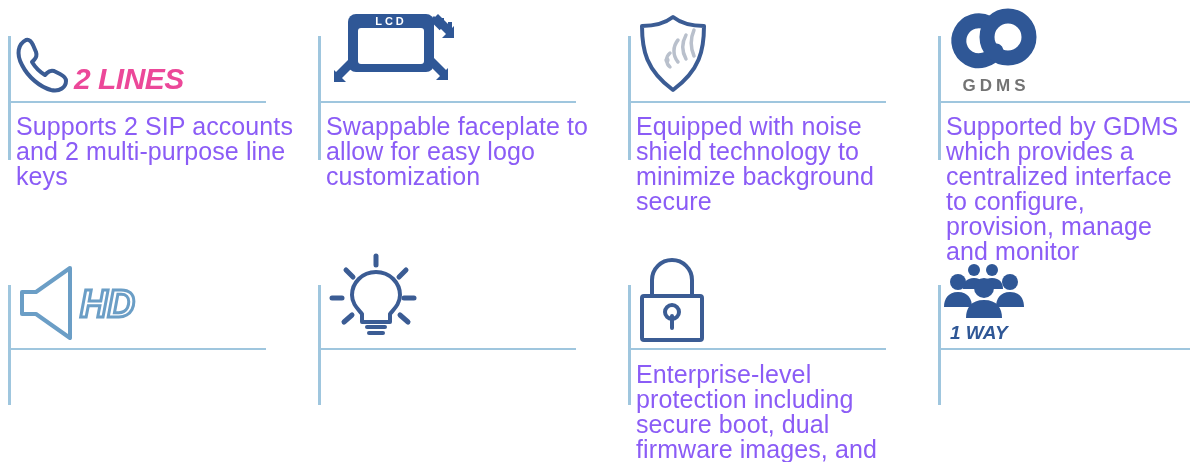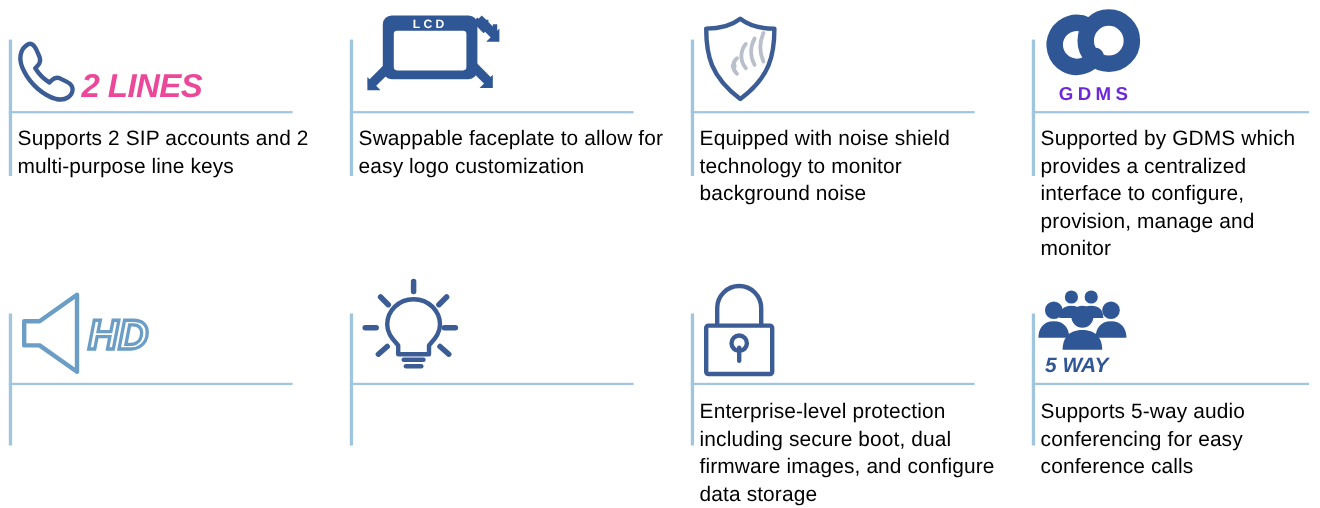--- a/index.html
+++ b/index.html
@@ -63,22 +63,22 @@
   }
   .row2 .icon-area {
     top: 8px;
     height: 96px;
   }
   .feature-text {
     position: absolute;
     left: 16px;
     top: 114px;
     width: 280px;
-    color: #000000;
-    font-size: 19px;
+    color: #8b5cf6;
+    font-size: 25px;
     line-height: 25px;
     letter-spacing: 0.1px;
   }
   .row2 .feature-text {
     top: 122px;
   }
   .col-4 .feature-text {
     width: 246px;
   }
 
@@ -107,21 +107,21 @@
     margin-left: 6px;
   }
   .gdms-wrap {
     display: flex;
     flex-direction: column;
     align-items: center;
   }
   .gdms-label {
     font-size: 17px;
     font-weight: bold;
-    color: #6d28d9;
+    color: #737373;
     letter-spacing: 4px;
     margin-top: 1px;
   }
   svg { display: block; overflow: visible; }
 </style>
 </head>
 <body>
 
 <div id="features-grid">
 
@@ -185,21 +185,21 @@
           <g fill="none" stroke="#b9c0cc" stroke-width="3.5" stroke-linecap="round">
             <path d="M36 55 A9 9 0 0 1 36 41"></path>
             <path d="M44 50 A17 17 0 0 1 44 28"></path>
             <path d="M52 47 A25 25 0 0 1 52 23"></path>
             <path d="M60 44 A33 33 0 0 1 60 18"></path>
           </g>
           <circle cx="33" cy="48" r="2.6" fill="#b9c0cc"></circle>
         </svg>
       </span>
     </div>
-    <div class="feature-text">Equipped with noise shield technology to monitor background noise</div>
+    <div class="feature-text">Equipped with noise shield technology to minimize background secure</div>
   </div>
 
   <div class="feature-card row1 col-4">
     <div class="rule-vertical"></div>
     <div class="rule-horizontal"></div>
     <div class="icon-area">
       <div class="gdms-wrap">
         <span>
           <svg width="104" height="64" viewBox="0 0 104 64">
             <path d="M52 40 A20 20 0 1 1 44 12" fill="none" stroke="#2f5796" stroke-width="15" stroke-linecap="round"></path>
@@ -283,19 +283,18 @@
               <path d="M14 30 C4 30 0 37 0 45 L28 45 C28 37 24 30 14 30 Z"></path>
 
               <circle cx="66" cy="20" r="8"></circle>
               <path d="M66 30 C56 30 52 37 52 45 L80 45 C80 37 76 30 66 30 Z"></path>
 
               <circle cx="40" cy="26" r="10"></circle>
               <path d="M40 38 C27 38 22 46 22 56 L58 56 C58 46 53 38 40 38 Z"></path>
             </g>
           </svg>
         </span>
-        <span class="fiveway-label">5 WAY</span>
+        <span class="fiveway-label">1 WAY</span>
       </div>
     </div>
-    <div class="feature-text">Supports 5-way audio conferencing for easy conference calls</div>
   </div>
 
 </div>
 
 </body></html>

